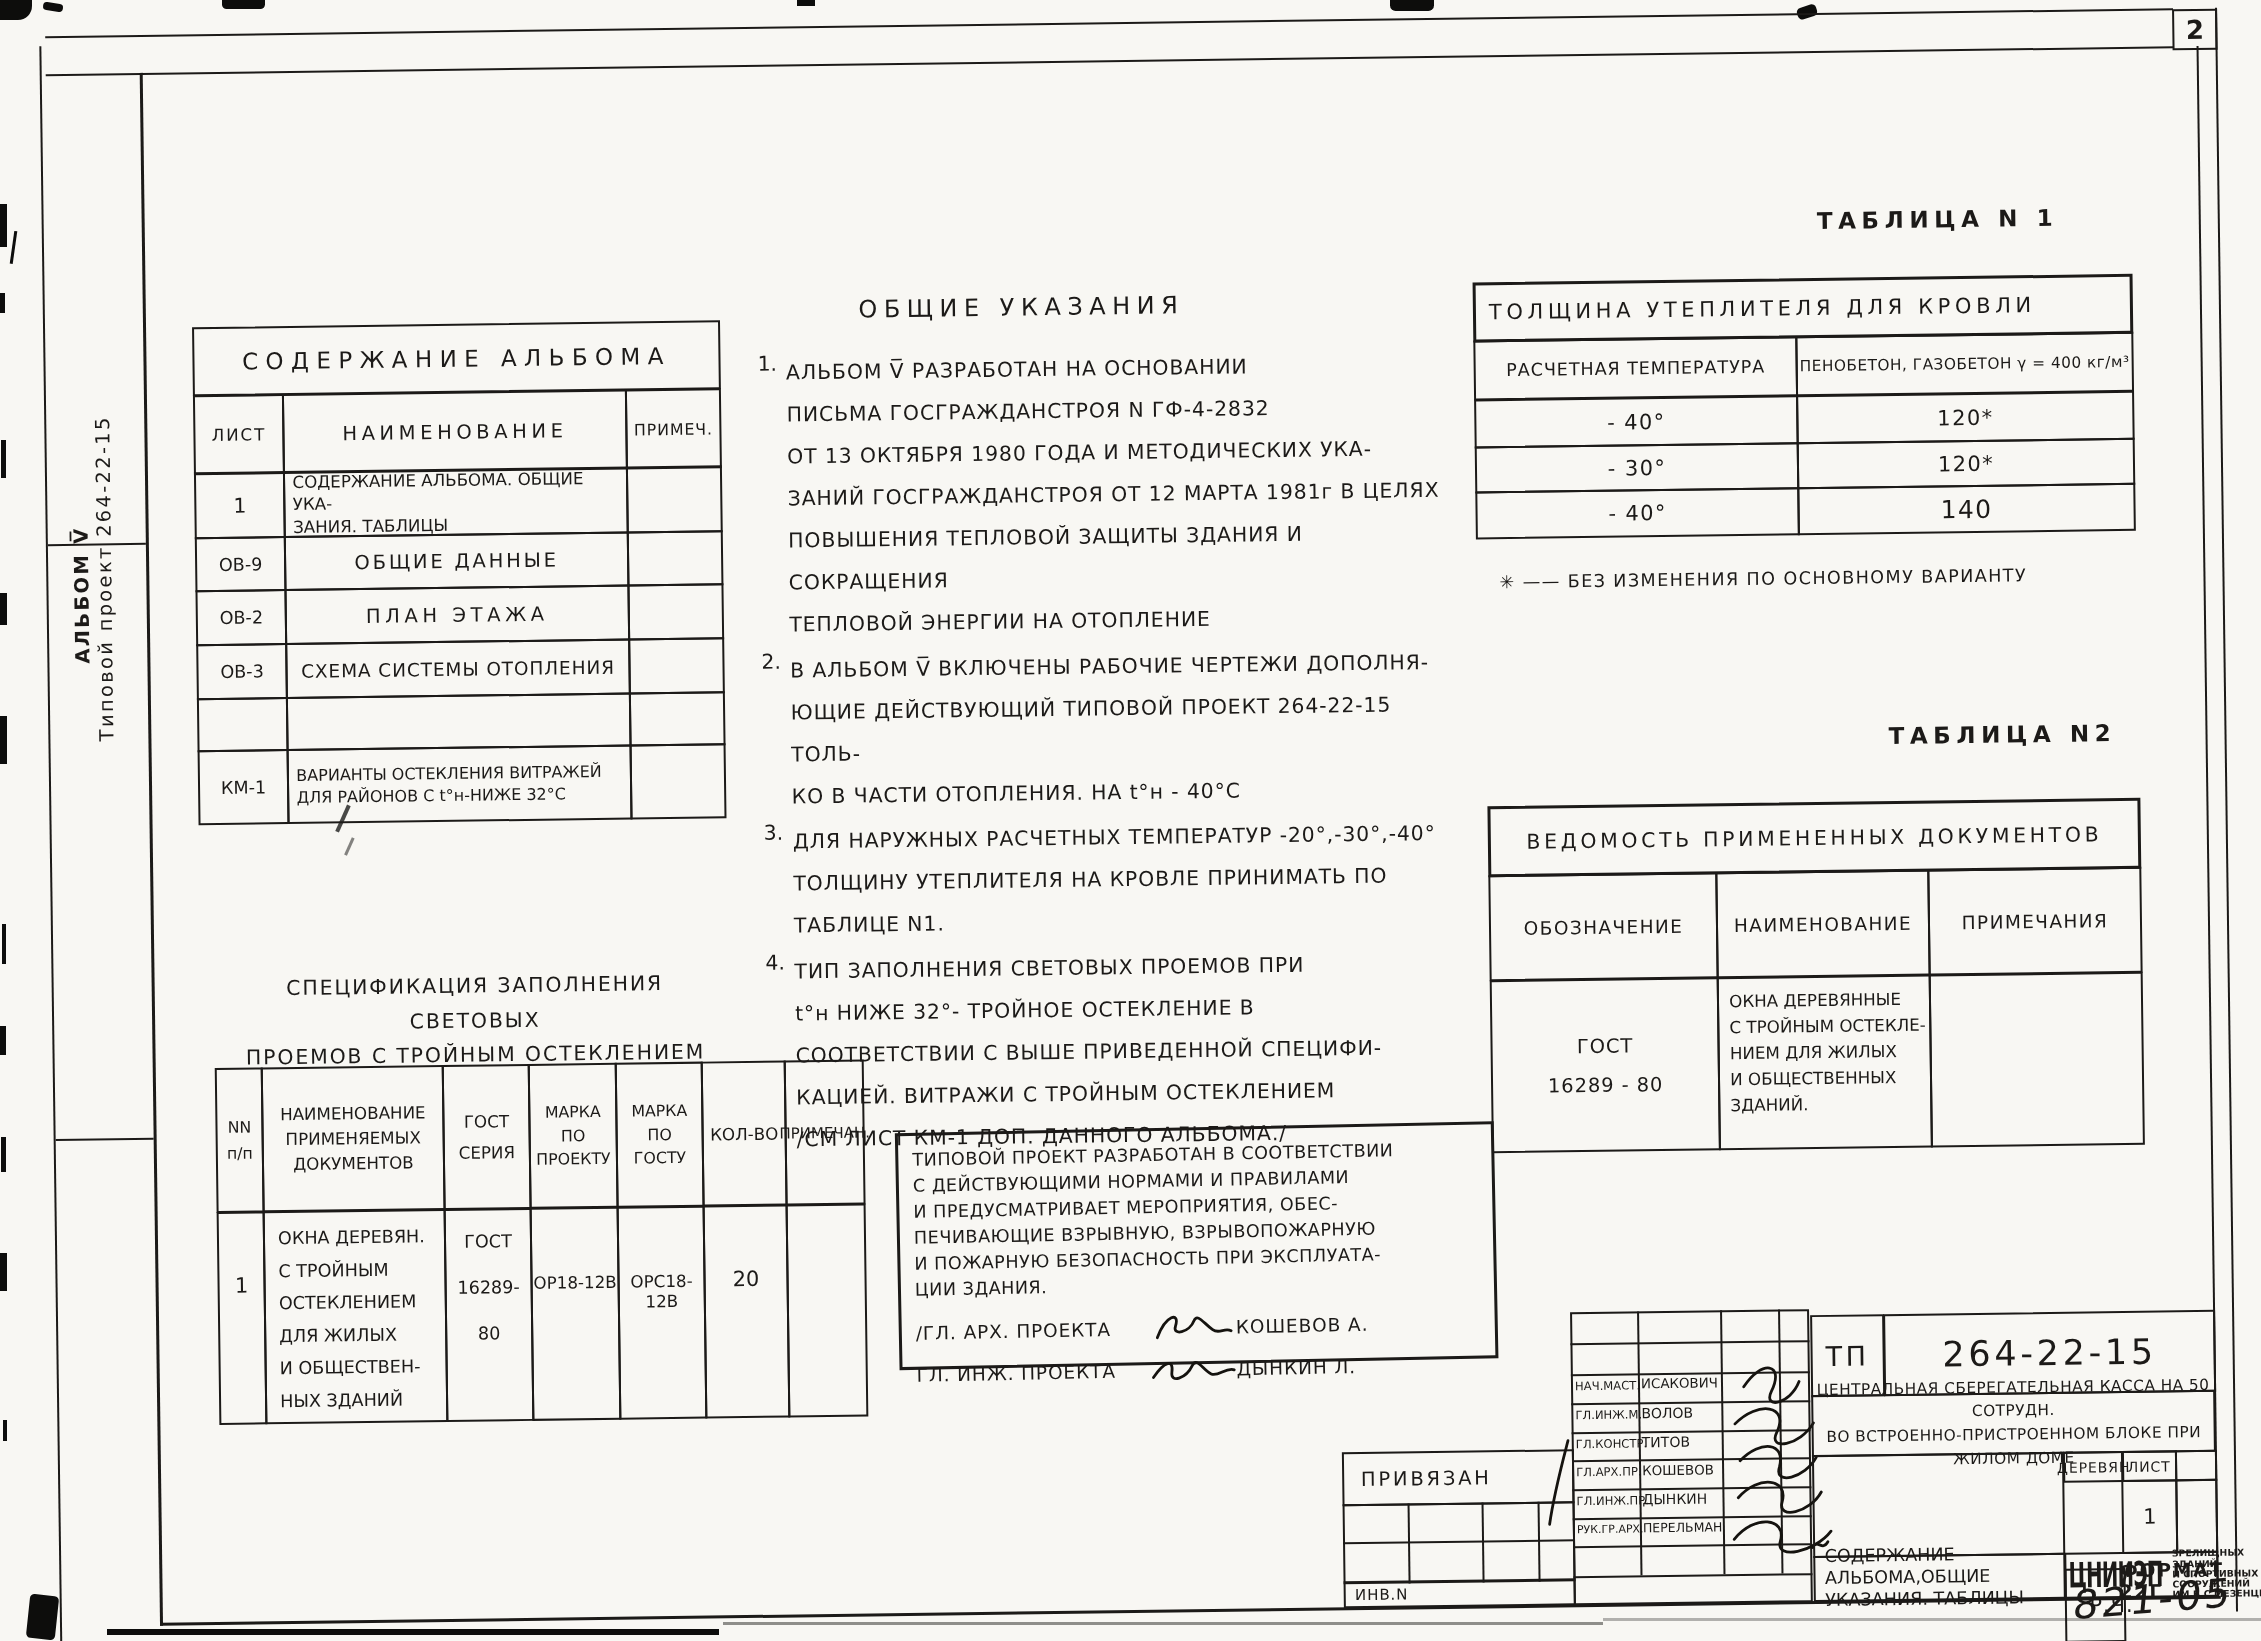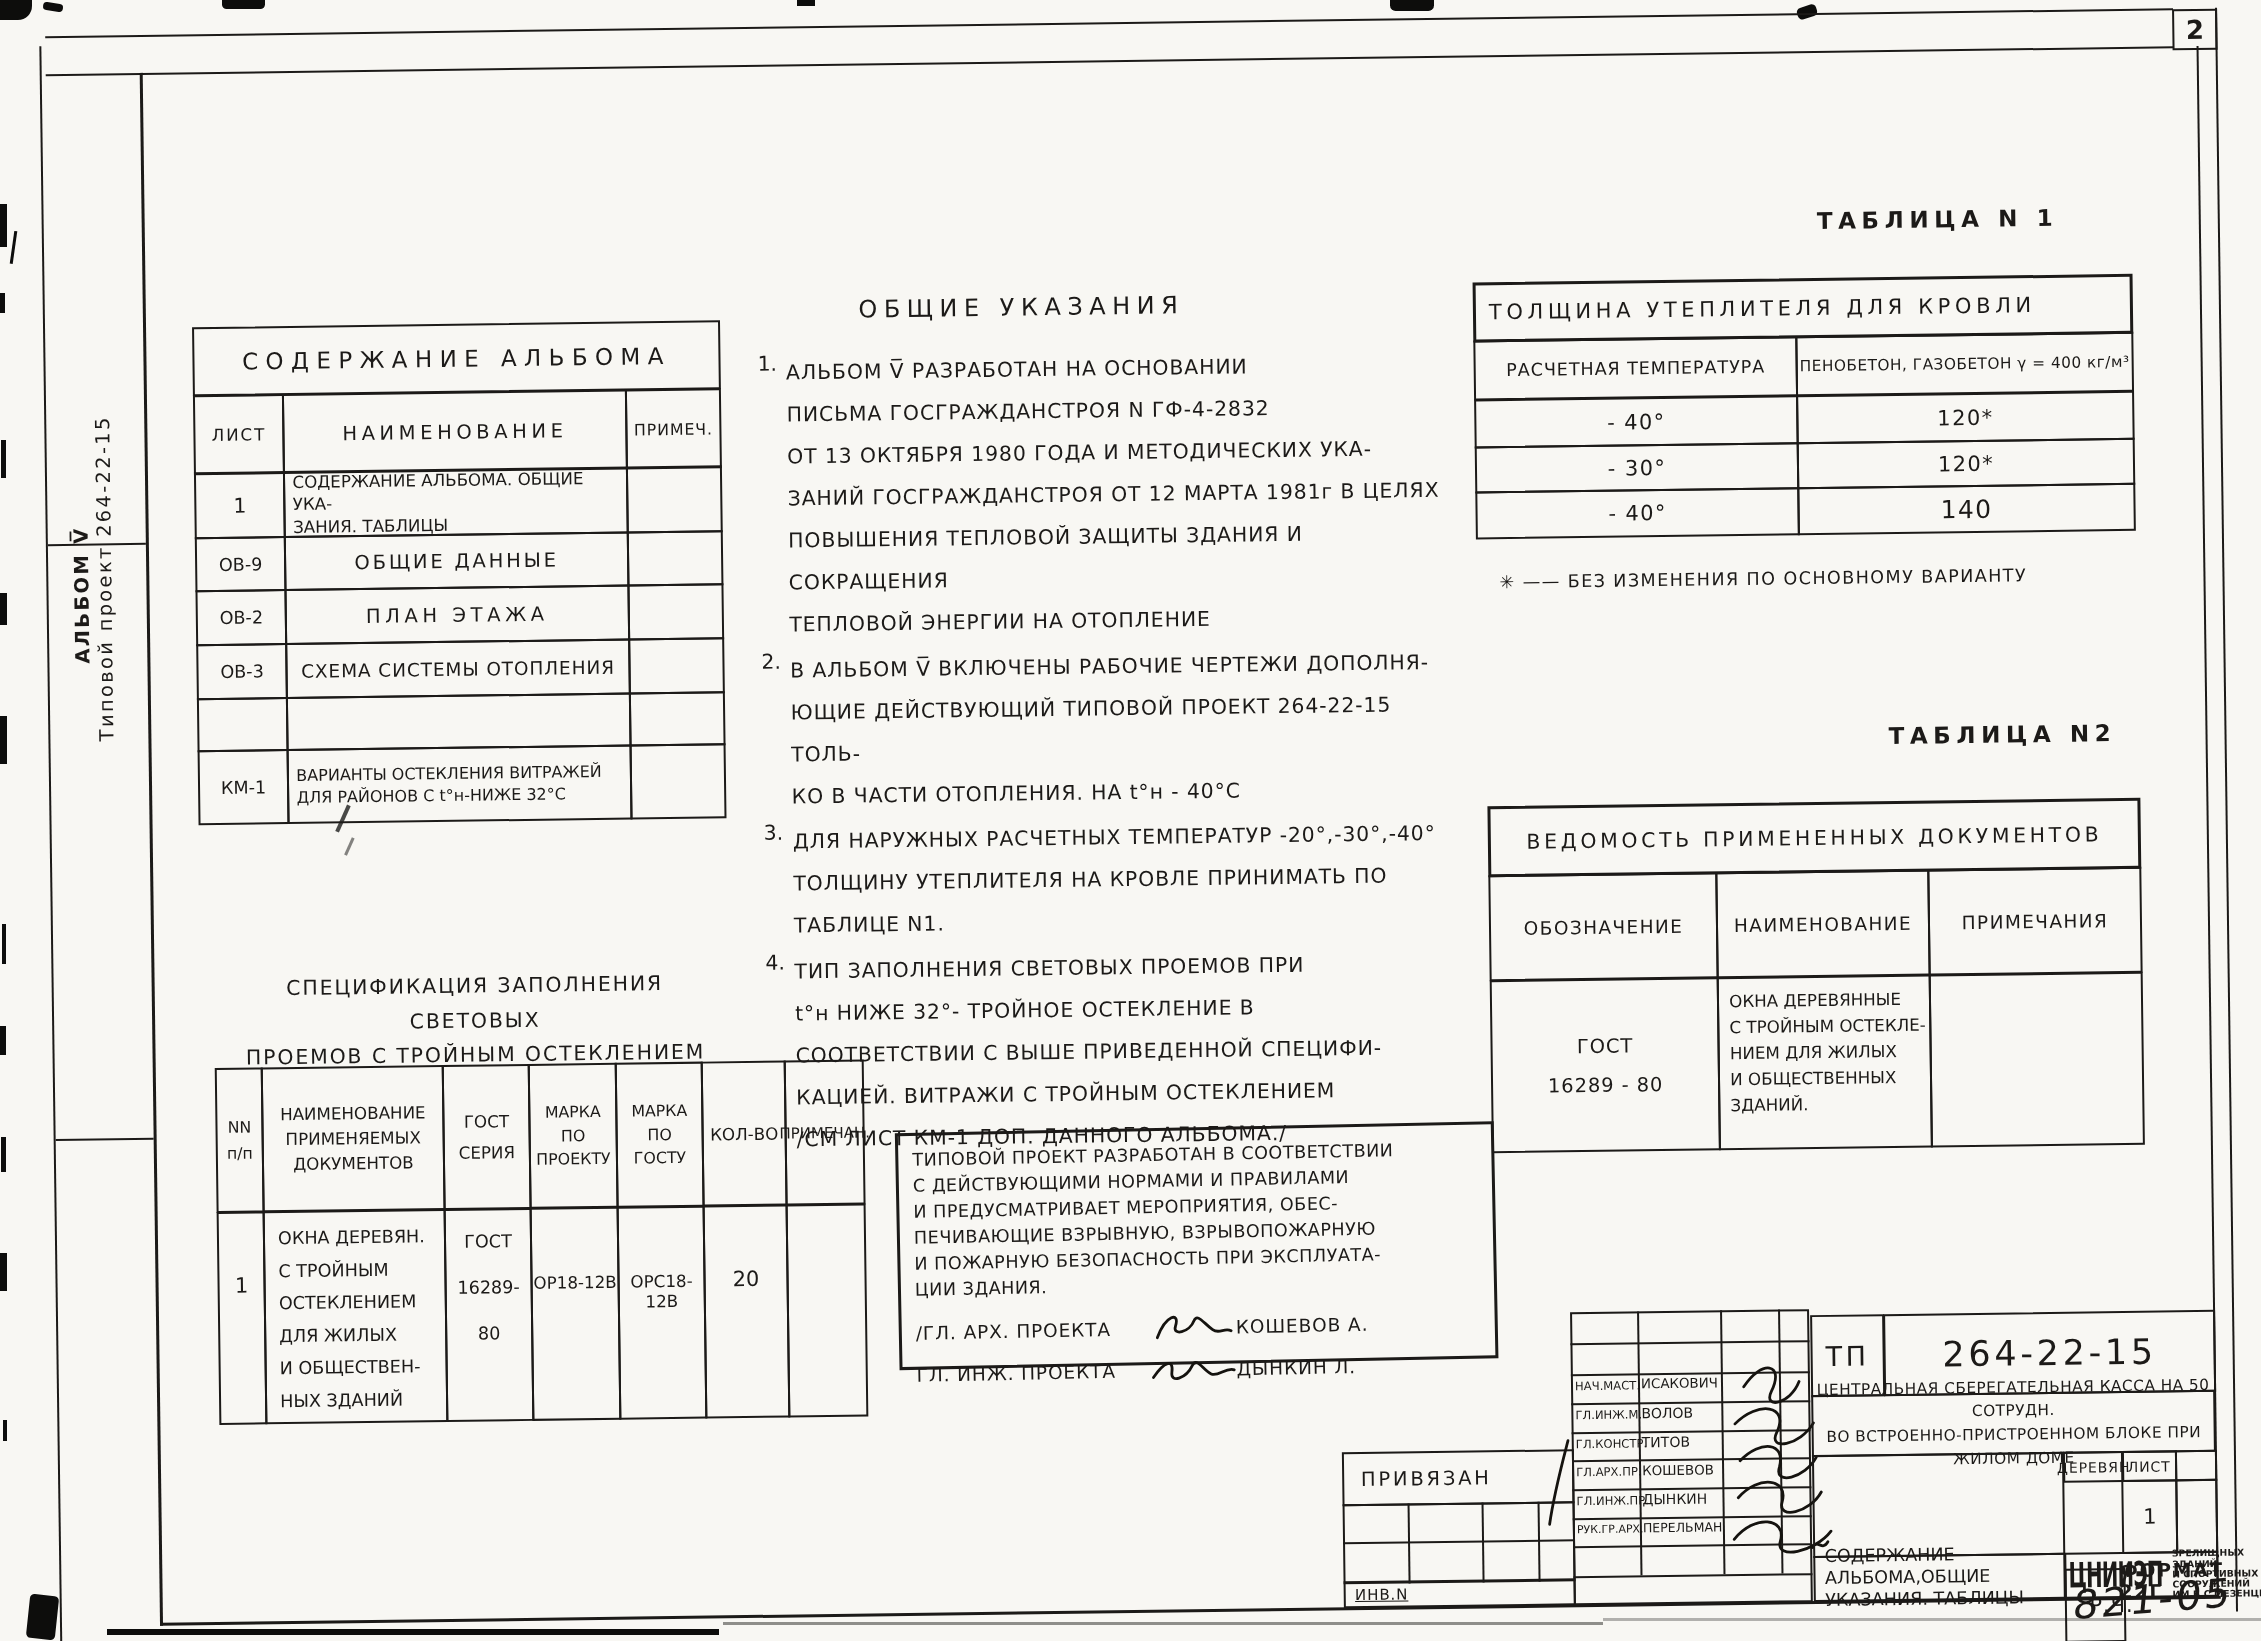--- a/index.html
+++ b/index.html
@@ -309,21 +309,21 @@
 
     <div class="cell left" style="left:1334px;top:1455px;width:232px;height:54px;padding-left:16.7px;">
       <span style="font-size:19.5px;letter-spacing:2.8px;">ПРИВЯЗАН</span>
     </div>
     <div class="cell" style="left:1334px;top:1507px;width:232px;height:80px;"></div>
     <div class="ln" style="left:1399px;top:1507px;width:1.9px;height:80px;"></div>
     <div class="ln" style="left:1473px;top:1507px;width:1.9px;height:80px;"></div>
     <div class="ln" style="left:1529px;top:1507px;width:1.9px;height:80px;"></div>
     <div class="ln" style="left:1334px;top:1545px;width:232px;height:1.9px;"></div>
     <div class="cell left" style="left:1334px;top:1584px;width:232px;height:27px;padding-left:9.3px;">
-      <span style="font-size:15px;letter-spacing:0.9px;text-decoration:underline;">ИНВ.N</span>
+      <span style="font-size:15px;letter-spacing:0.9px;">ИНВ.N</span>
     </div>
 
     <div class="cell" style="left:1564px;top:1318px;width:239px;height:293px;"></div>
     <div class="ln" style="left:1631px;top:1318px;width:1.9px;height:264px;"></div>
     <div class="ln" style="left:1714px;top:1318px;width:1.9px;height:264px;"></div>
     <div class="ln" style="left:1772px;top:1318px;width:1.9px;height:264px;"></div>
     <div class="ln" style="left:1564px;top:1349px;width:239px;height:1.9px;"></div>
     <div class="ln" style="left:1564px;top:1380px;width:239px;height:1.9px;"></div>
     <div class="ln" style="left:1564px;top:1409px;width:239px;height:1.9px;"></div>
     <div class="ln" style="left:1564px;top:1438px;width:239px;height:1.9px;"></div>

